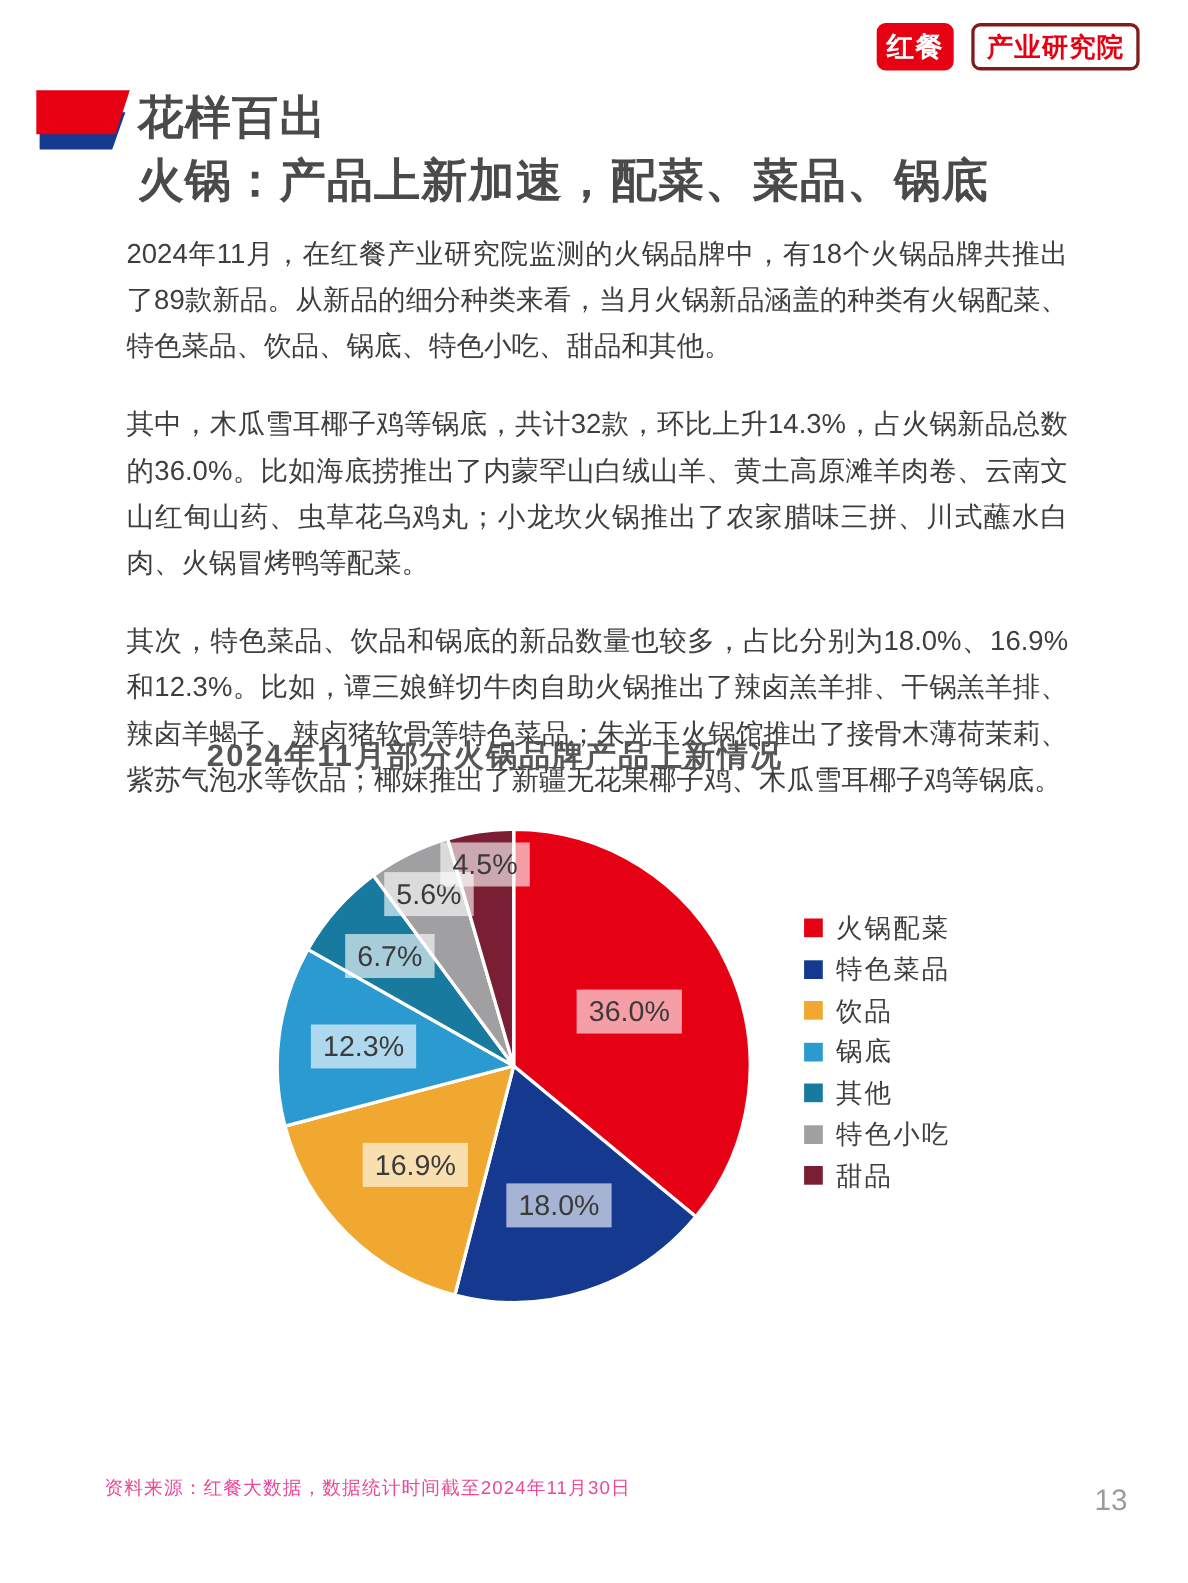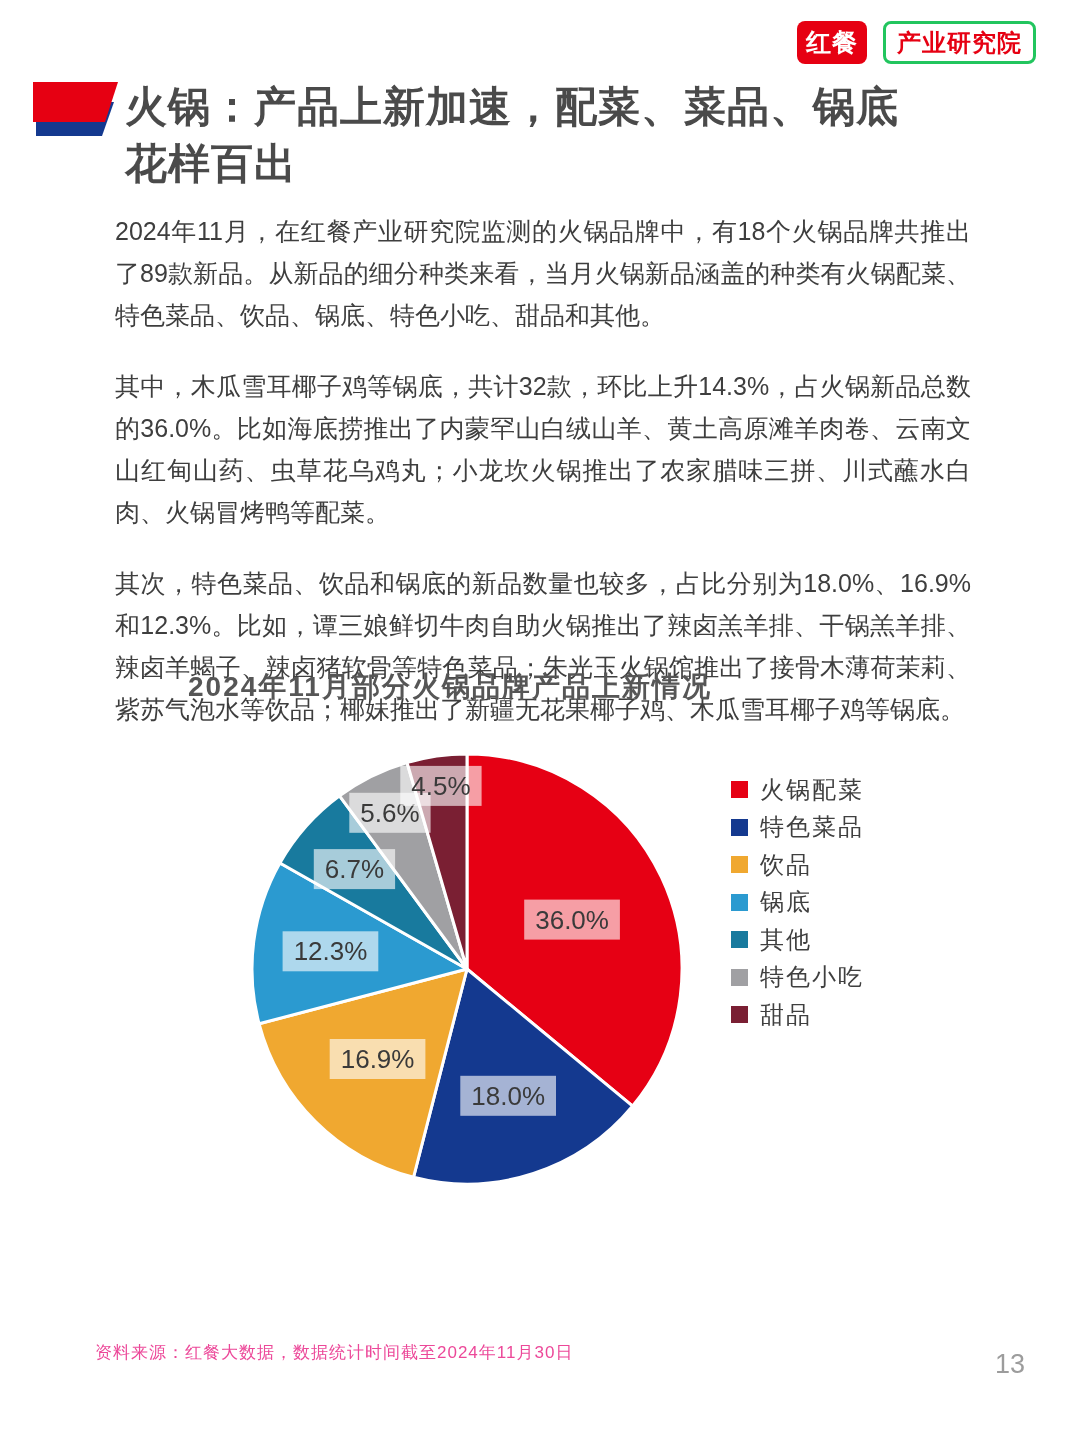--- a/index.html
+++ b/index.html
@@ -32,21 +32,21 @@
     display: flex;
     align-items: center;
     padding: 0 9px;
     letter-spacing: 1px;
   }
   .logo-unit {
     background: #ffffff;
     color: #E60012;
     font-weight: bold;
     font-size: 24px;
-    border: 3px solid #22c55e;
+    border: 3px solid #7f1d1d;
     border-radius: 8px;
     display: flex;
     align-items: center;
     padding: 12px 11px;
     letter-spacing: 1px;
   }
 
   
   .flag-icon {
     position: absolute;
@@ -96,21 +96,21 @@
   .pie-svg {
     position: absolute;
     left: 245px;
     top: 738px;
     width: 450px;
     height: 455px;
   }
   .legend {
     position: absolute;
     left: 731px;
-    top: 771px;
+    top: 825px;
     list-style: none;
   }
   .legend li {
     display: flex;
     align-items: center;
     height: 37.5px;
   }
   .legend .swatch {
     width: 17px;
     height: 17px;
@@ -149,22 +149,22 @@
     <div class="logo-brand">红餐</div>
     <div class="logo-unit">产业研究院</div>
   </div>
 
   <svg class="flag-icon" viewBox="0 0 92 58">
     <polygon points="6,22 84,22 72,56 6,56" fill="#14398F"></polygon>
     <polygon points="3,2 88,2 75,42 3,42" fill="#E60012"></polygon>
   </svg>
 
   <h1 class="page-title">
+    <span>花样百出</span>
     <span>火锅：产品上新加速，配菜、菜品、锅底</span>
-    <span>花样百出</span>
   </h1>
 
   <div class="content">
     <p>2024年11月，在红餐产业研究院监测的火锅品牌中，有18个火锅品牌共推出了89款新品。从新品的细分种类来看，当月火锅新品涵盖的种类有火锅配菜、特色菜品、饮品、锅底、特色小吃、甜品和其他。</p>
     <p>其中，木瓜雪耳椰子鸡等锅底，共计32款，环比上升14.3%，占火锅新品总数的36.0%。比如海底捞推出了内蒙罕山白绒山羊、黄土高原滩羊肉卷、云南文山红甸山药、虫草花乌鸡丸；小龙坎火锅推出了农家腊味三拼、川式蘸水白肉、火锅冒烤鸭等配菜。</p>
     <p>其次，特色菜品、饮品和锅底的新品数量也较多，占比分别为18.0%、16.9%和12.3%。比如，谭三娘鲜切牛肉自助火锅推出了辣卤羔羊排、干锅羔羊排、辣卤羊蝎子、辣卤猪软骨等特色菜品；朱光玉火锅馆推出了接骨木薄荷茉莉、紫苏气泡水等饮品；椰妹推出了新疆无花果椰子鸡、木瓜雪耳椰子鸡等锅底。</p>
   </div>
 
   <div class="chart-title">2024年11月部分火锅品牌产品上新情况</div>
 

